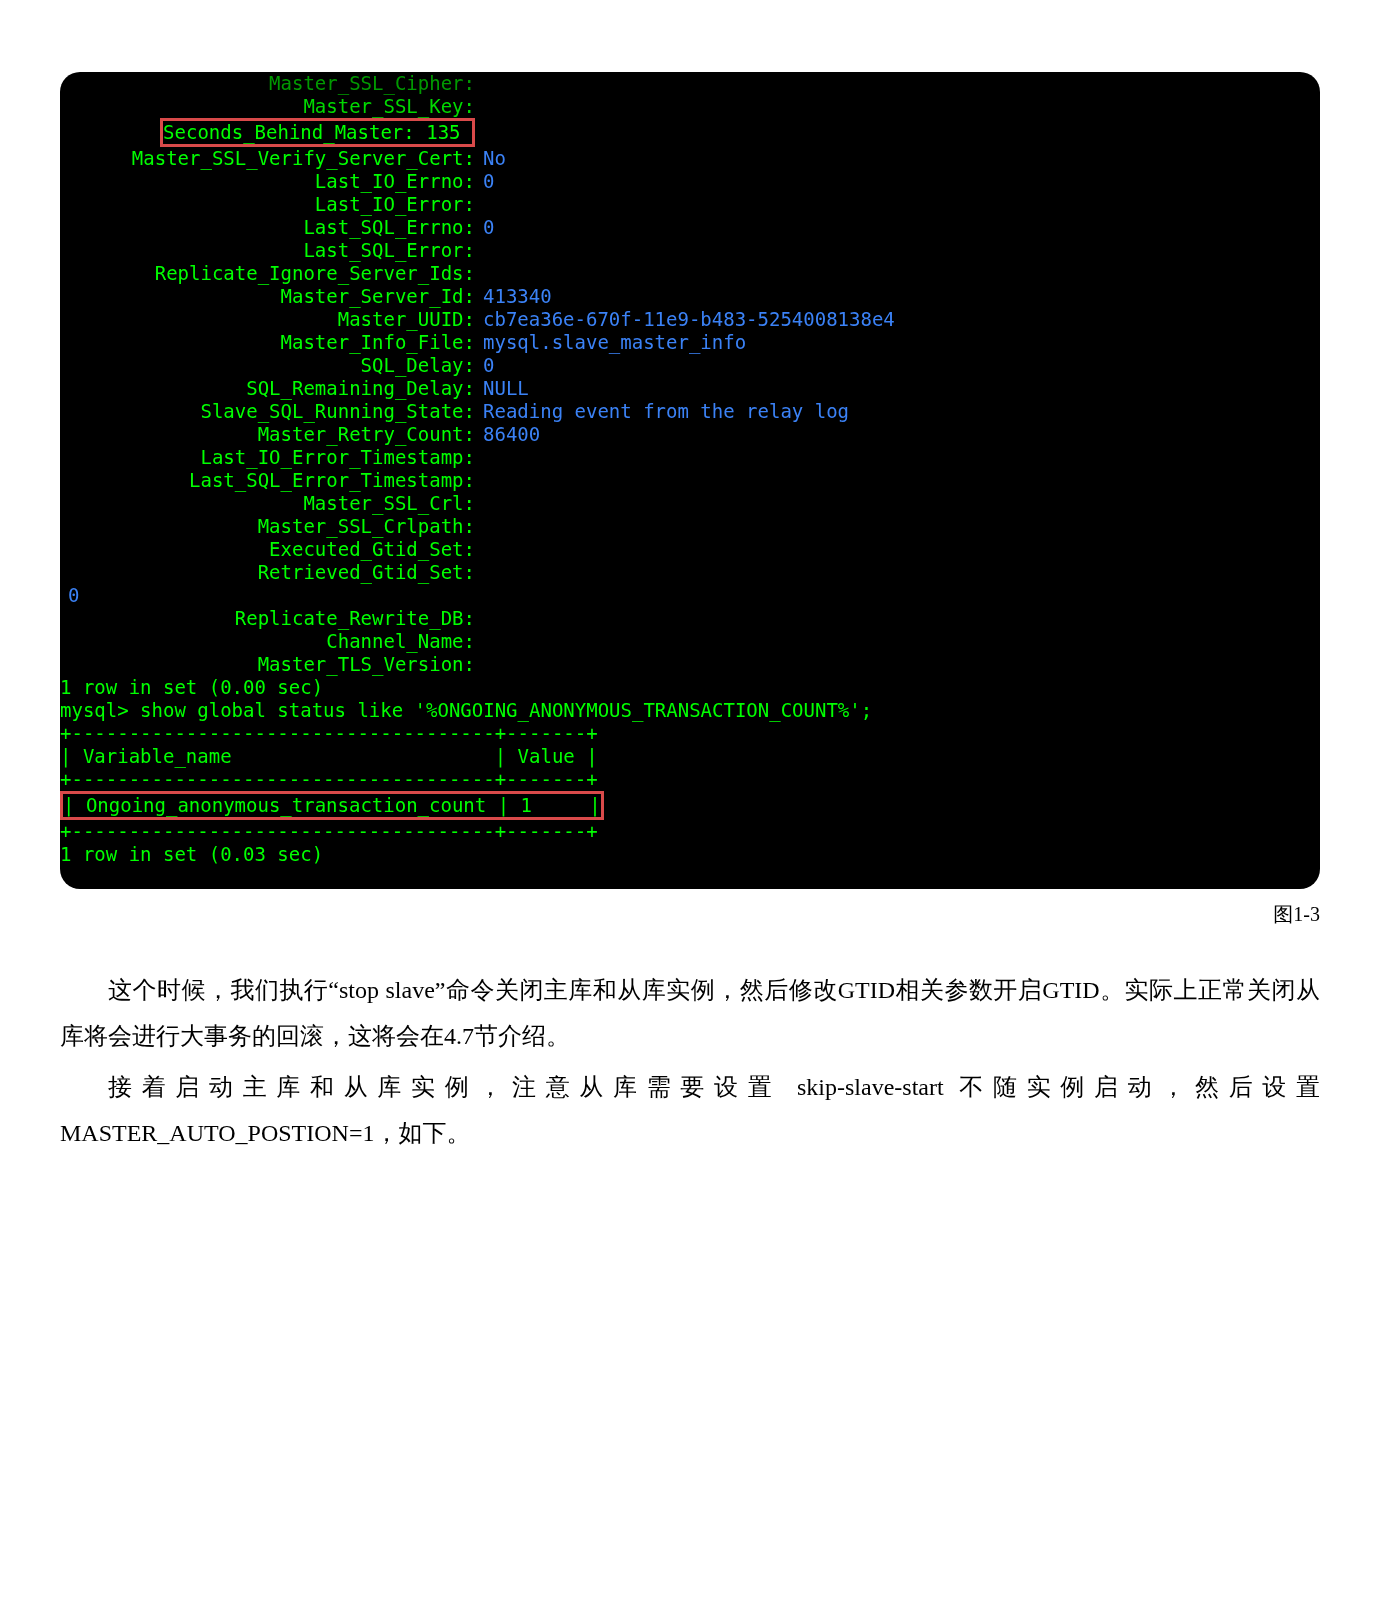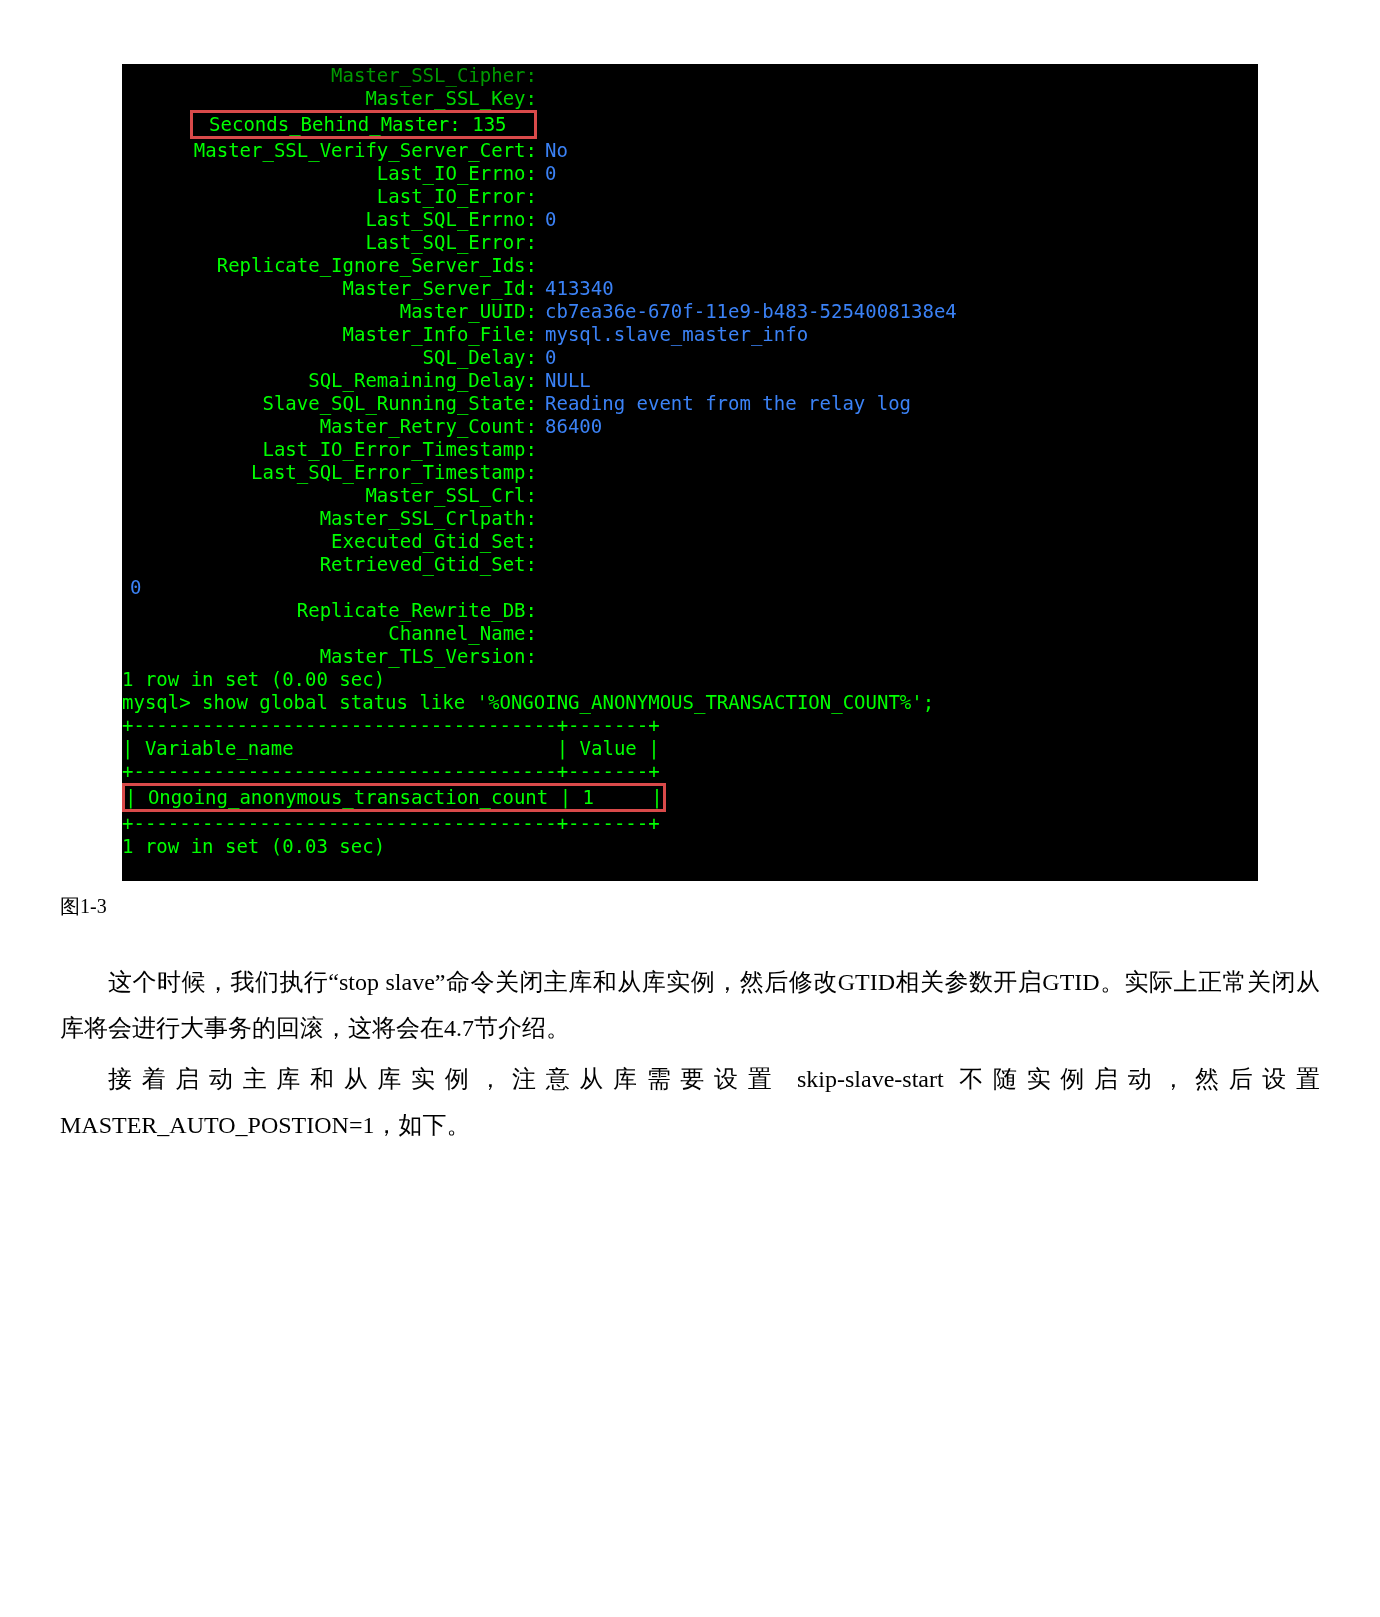--- a/index.html
+++ b/index.html
@@ -12,23 +12,24 @@
     width: 1380px;
     box-sizing: border-box;
   }
   .terminal {
     background: #000;
     color: #00ff00;
     font-family: "DejaVu Sans Mono", "Consolas", monospace;
     font-size: 19px;
     line-height: 23px;
     padding: 0;
-    margin: 4px auto;
-    width: 1136px;
+    margin: 12px auto;
+    width: 1260px;
     overflow: hidden;
+    border-radius: 20px;
   }
   .term-line {
     white-space: pre;
     margin: 0;
     padding: 0;
   }
   .term-row {
     display: flex;
     white-space: pre;
   }
@@ -44,21 +45,21 @@
   }
   .highlight-box {
     border: 3px solid #d94a4a;
     display: inline-block;
     box-sizing: border-box;
   }
   .hl-wrap {
     position: relative;
   }
   .caption {
-    text-align: left;
+    text-align: right;
     font-size: 20px;
     margin: 12px 0 40px 0;
     font-family: "Songti SC","SimSun",serif;
   }
   .para {
     text-indent: 2em;
     line-height: 1.9;
     font-size: 24px;
     margin: 0 0 6px 0;
     text-align: justify;
@@ -66,21 +67,21 @@
 </style>
 </head>
 <body>
 
 <div class="terminal">
   <div class="term-row" style="opacity:.6"><span class="term-label">Master_SSL_Cipher:</span><span class="term-value"></span></div>
   <div class="term-row" style="opacity:.85"><span class="term-label">Master_SSL_Key:</span><span class="term-value"></span></div>
 
   <div class="hl-wrap">
     <div class="term-row">
-      <span class="term-label" style="position:relative"><span class="highlight-box" style="padding:0 16px;position:relative"><span>Seconds_Behind_Master:</span> <span>135</span>&nbsp;</span></span>
+      <span class="term-label" style="position:relative"><span class="highlight-box" style="padding:0 0;position:relative"><span>Seconds_Behind_Master:</span> <span>135</span>&nbsp;</span></span>
     </div>
   </div>
 
   <div id="rows">
       <div class="term-row"><span class="term-label">Master_SSL_Verify_Server_Cert:</span><span class="term-value">No</span></div>
       <div class="term-row"><span class="term-label">Last_IO_Errno:</span><span class="term-value">0</span></div>
       <div class="term-row"><span class="term-label">Last_IO_Error:</span><span class="term-value"></span></div>
       <div class="term-row"><span class="term-label">Last_SQL_Errno:</span><span class="term-value">0</span></div>
       <div class="term-row"><span class="term-label">Last_SQL_Error:</span><span class="term-value"></span></div>
       <div class="term-row"><span class="term-label">Replicate_Ignore_Server_Ids:</span><span class="term-value"></span></div>

